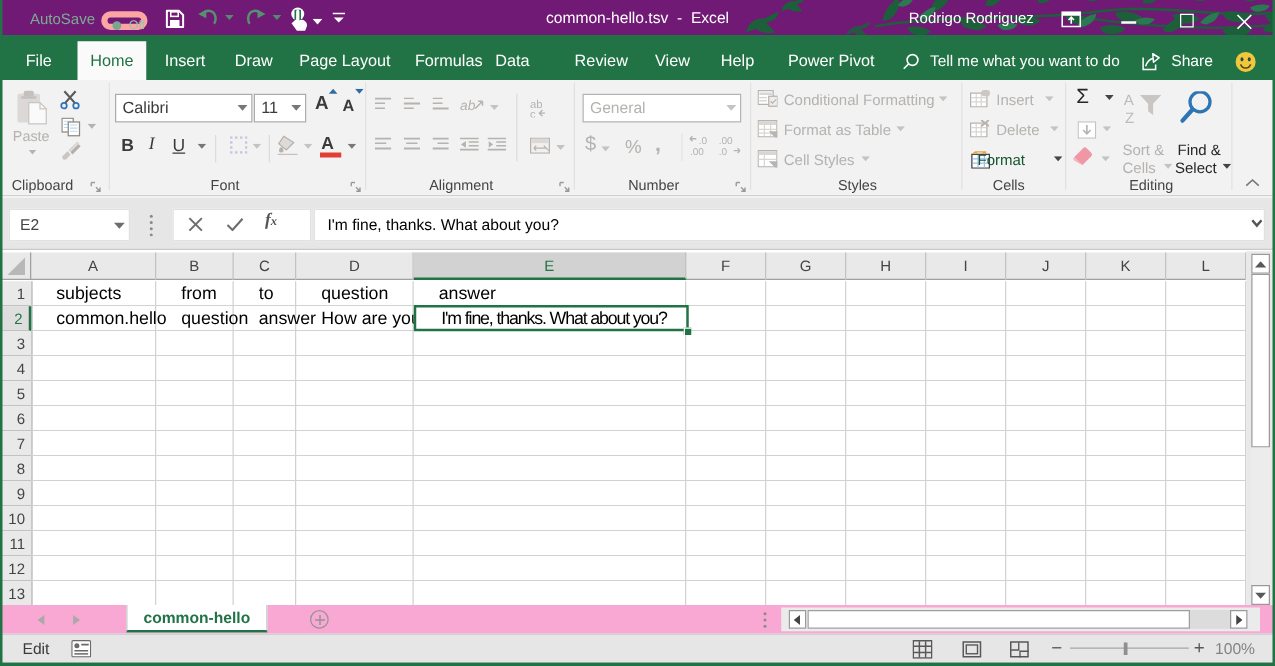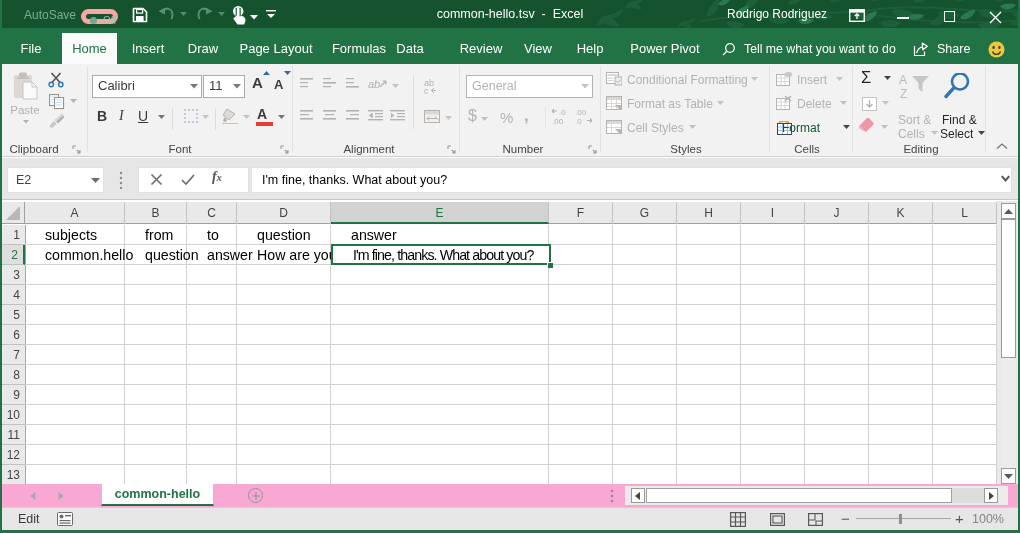--- a/index.html
+++ b/index.html
@@ -1,21 +1,21 @@
 <!DOCTYPE html>
 <html><head>
 <meta charset="utf-8">
 <style>
 *{margin:0;padding:0;box-sizing:border-box}
 html,body{width:1020px;height:533px;overflow:hidden}
 body{font-family:"Liberation Sans",sans-serif;background:#fff;position:relative}
 .a{position:absolute}
 .ico{position:absolute}
 #tbar,#trow,#ribbon,#fbar,#gridwrap,#sheetbar,#sbar,#bedge,#ledge,#redge{position:absolute}
-#tbar{left:0;top:0;width:1020px;height:28px;background:#14532d;overflow:hidden}
+#tbar{left:0;top:0;width:1020px;height:28px;background:#701a75;overflow:hidden}
 #trow{left:0;top:28px;width:1020px;height:36px;background:#217346}
 #ribbon{left:0;top:64px;width:1020px;height:93px;background:#f2f2f2;border-bottom:1px solid #d2d0ce}
 #fbar{left:0;top:158px;width:1020px;height:42px;background:#e6e6e6;border-bottom:1px solid #c9c9c9}
 #gridwrap{left:0;top:201px;width:1020px;height:283px;background:#fff}
 #sheetbar{left:0;top:484px;width:1020px;height:23px;background:#f9a8d4}
 #sbar{left:0;top:507px;width:1020px;height:23px;background:#e6e6e6;border-top:1px solid #d0d0d0}
 #bedge{left:0;top:530px;width:1020px;height:3px;background:#217346}
 #ledge{left:0;top:0;width:2px;height:533px;background:#217346}
 #redge{left:1018px;top:0;width:2px;height:533px;background:#217346}
 .tabtxt{position:absolute;top:3px;height:36px;line-height:36px;color:#fff;font-size:13px;text-align:center}

